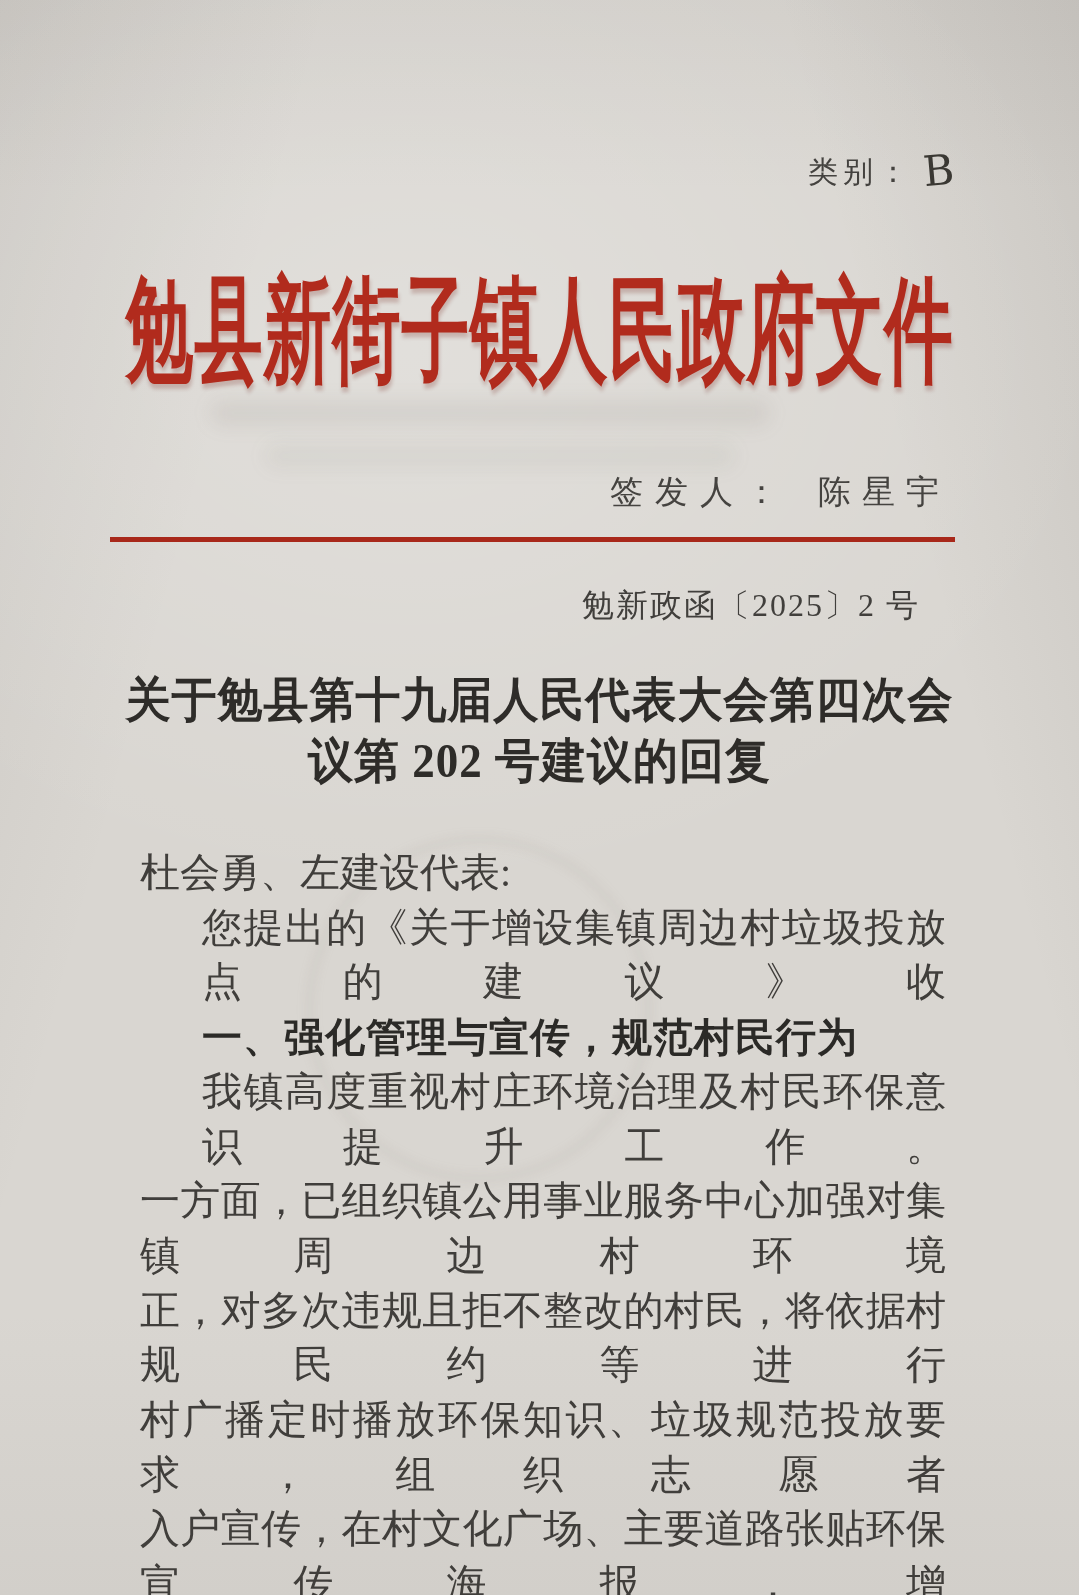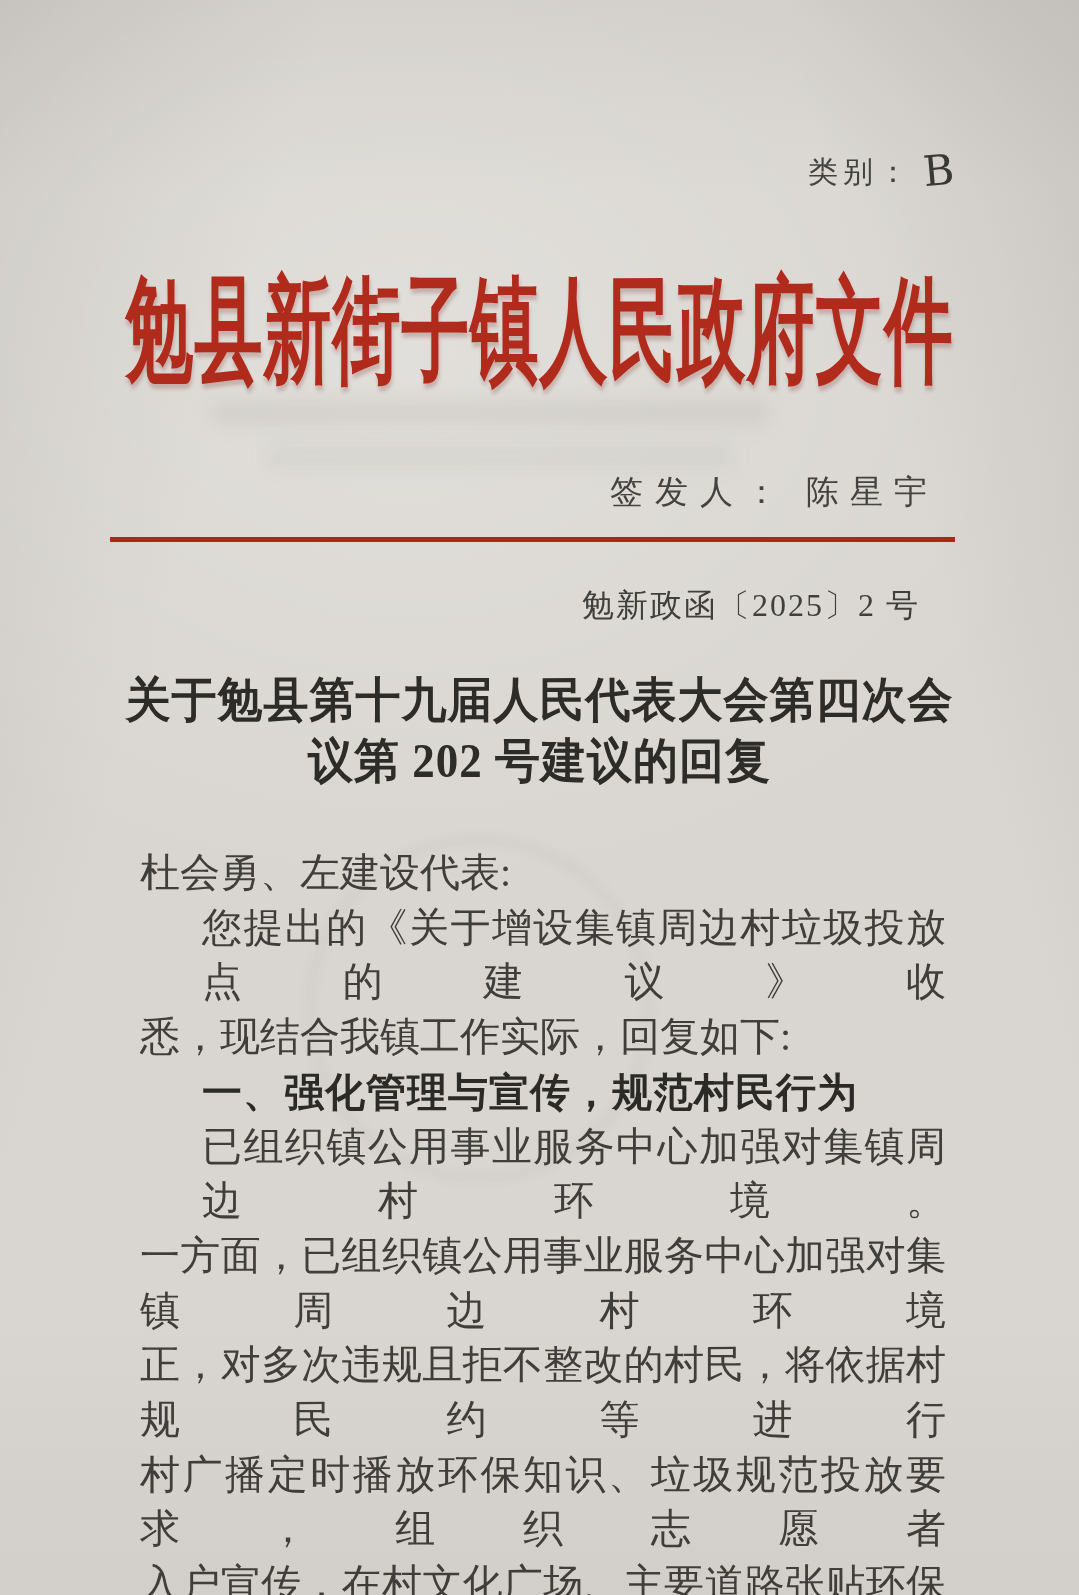--- a/index.html
+++ b/index.html
@@ -69,21 +69,21 @@
 
   
   .issuer {
     position: absolute;
     top: 470px; left: 610px;
     font-size: 33px;
     letter-spacing: 12px;
     color: #454340;
     white-space: nowrap;
   }
-  .issuer-name { margin-left: 16px; letter-spacing: 11px; }
+  .issuer-name { margin-left: 28px; letter-spacing: 11px; }
 
   
   .red-rule {
     position: absolute;
     top: 537px; left: 110px;
     width: 845px; height: 5px;
     background: #a8281a;
   }
 
   
@@ -155,22 +155,21 @@
   <div class="doc-title">
     <div>关于勉县第十九届人民代表大会第四次会</div>
     <div>议第 202 号建议的回复</div>
   </div>
 
   <div class="seal-ghost"></div>
 
   <div class="body-block">
     <div class="bline">杜会勇、左建设代表:</div>
     <div class="bline jf indent">您提出的《关于增设集镇周边村垃圾投放点的建议》收</div>
-    <div class="bline">悉，现结合我镇工作实际，回复如下:</div>
     <div class="bline indent heading">一、强化管理与宣传，规范村民行为</div>
-    <div class="bline jf indent">已组织镇公用事业服务中心加强对集镇周边村环境。</div>
+    <div class="bline jf indent">我镇高度重视村庄环境治理及村民环保意识提升工作。</div>
     <div class="bline jf">一方面，已组织镇公用事业服务中心加强对集镇周边村环境</div>
     <div class="bline jf">正，对多次违规且拒不整改的村民，将依据村规民约等进行</div>
     <div class="bline jf">村广播定时播放环保知识、垃圾规范投放要求，组织志愿者</div>
     <div class="bline jf">入户宣传，在村文化广场、主要道路张贴环保宣传海报，增</div>
   </div>
 
 </div>
 
 </body></html>

